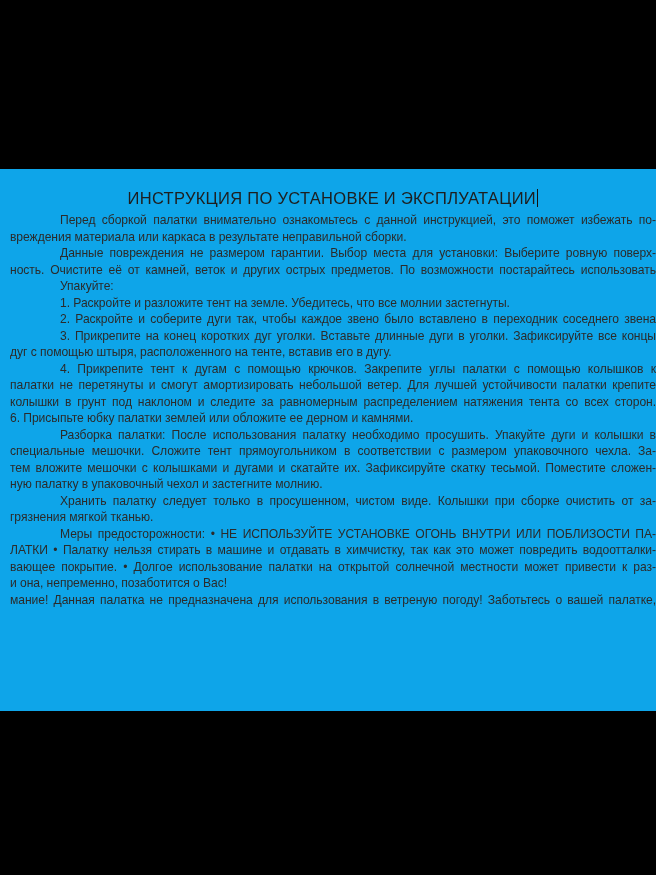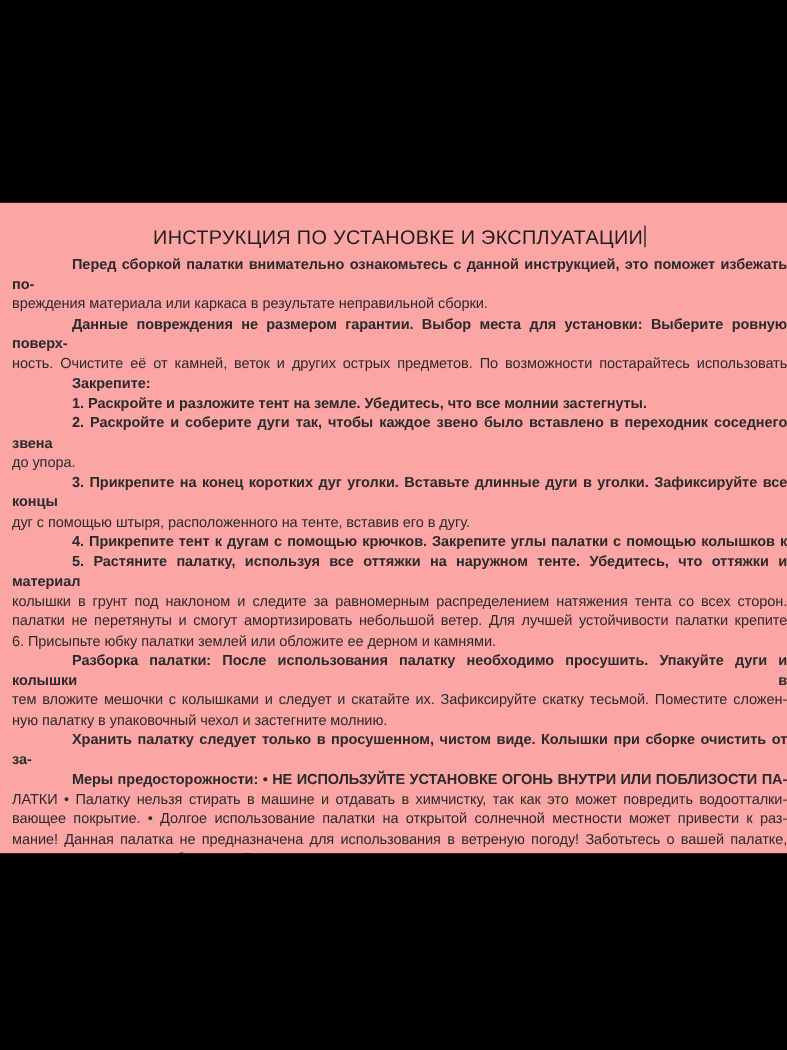--- a/index.html
+++ b/index.html
@@ -22,21 +22,21 @@
     background: #000;
   }
   .letterbox.top { top: 0; height: 169px; }
   .letterbox.bottom { top: 711px; height: 164px; }
   .paper {
     position: absolute;
     left: 0;
     top: 169px;
     width: 656px;
     height: 570px;
-    background: #fca5a5;
+    background: #0ea5e9;
     box-sizing: border-box;
     padding: 17px 0 0 10px;
   }
   .doc-title {
     margin: 0 0 1px 0;
     text-align: center;
     font-size: 16.5px;
     line-height: 25px;
     font-weight: 400;
     letter-spacing: 0.3px;
@@ -59,75 +59,75 @@
     letter-spacing: -0.05px;
     color: #2b2b2b;
     text-align: justify;
     text-align-last: justify;
     white-space: normal;
   }
   .line.last {
     text-align: center;
     text-align-last: left;
   }
-  .line.indent { text-indent: 50px; font-weight: bold; }
+  .line.indent { text-indent: 50px; }
 </style>
 </head>
 <body>
 
 <div class="screen">
   <div class="letterbox top"></div>
 
   <div class="paper">
     <h1 class="doc-title"><span>ИНСТРУКЦИЯ ПО УСТАНОВКЕ И ЭКСПЛУАТАЦИИ</span><span class="caret"></span></h1>
 
     <div class="doc-body">
         <div class="paragraph">
           <div class="line indent">Перед сборкой палатки внимательно ознакомьтесь с данной инструкцией, это поможет избежать по-</div>
           <div class="line last">вреждения материала или каркаса в результате неправильной сборки.</div>
         </div>
         <div class="paragraph">
           <div class="line indent">Данные повреждения не размером гарантии. Выбор места для установки: Выберите ровную поверх-</div>
           <div class="line">ность. Очистите её от камней, веток и других острых предметов. По возможности постарайтесь использовать</div>
         </div>
         <div class="paragraph">
-          <div class="line last indent">Закрепите:</div>
+          <div class="line last indent">Упакуйте:</div>
         </div>
         <div class="paragraph">
           <div class="line last indent">1. Раскройте и разложите тент на земле. Убедитесь, что все молнии застегнуты.</div>
         </div>
         <div class="paragraph">
           <div class="line indent">2. Раскройте и соберите дуги так, чтобы каждое звено было вставлено в переходник соседнего звена</div>
-          <div class="line last">до упора.</div>
         </div>
         <div class="paragraph">
           <div class="line indent">3. Прикрепите на конец коротких дуг уголки. Вставьте длинные дуги в уголки. Зафиксируйте все концы</div>
           <div class="line last">дуг с помощью штыря, расположенного на тенте, вставив его в дугу.</div>
         </div>
         <div class="paragraph">
           <div class="line indent">4. Прикрепите тент к дугам с помощью крючков. Закрепите углы палатки с помощью колышков к</div>
         </div>
         <div class="paragraph">
-          <div class="line indent">5. Растяните палатку, используя все оттяжки на наружном тенте. Убедитесь, что оттяжки и материал</div>
+          <div class="line">палатки не перетянуты и смогут амортизировать небольшой ветер. Для лучшей устойчивости палатки крепите</div>
           <div class="line">колышки в грунт под наклоном и следите за равномерным распределением натяжения тента со всех сторон.</div>
-          <div class="line">палатки не перетянуты и смогут амортизировать небольшой ветер. Для лучшей устойчивости палатки крепите</div>
           <div class="line last">6. Присыпьте юбку палатки землей или обложите ее дерном и камнями.</div>
         </div>
         <div class="paragraph">
           <div class="line indent">Разборка палатки: После использования палатку необходимо просушить. Упакуйте дуги и колышки в</div>
-          <div class="line">тем вложите мешочки с колышками и следует и скатайте их. Зафиксируйте скатку тесьмой. Поместите сложен-</div>
+          <div class="line">специальные мешочки. Сложите тент прямоугольником в соответствии с размером упаковочного чехла. За-</div>
+          <div class="line">тем вложите мешочки с колышками и дугами и скатайте их. Зафиксируйте скатку тесьмой. Поместите сложен-</div>
           <div class="line last">ную палатку в упаковочный чехол и застегните молнию.</div>
         </div>
         <div class="paragraph">
           <div class="line indent">Хранить палатку следует только в просушенном, чистом виде. Колышки при сборке очистить от за-</div>
+          <div class="line last">грязнения мягкой тканью.</div>
         </div>
         <div class="paragraph">
           <div class="line indent">Меры предосторожности: • НЕ ИСПОЛЬЗУЙТЕ УСТАНОВКЕ ОГОНЬ ВНУТРИ ИЛИ ПОБЛИЗОСТИ ПА-</div>
           <div class="line">ЛАТКИ • Палатку нельзя стирать в машине и отдавать в химчистку, так как это может повредить водоотталки-</div>
           <div class="line">вающее покрытие. • Долгое использование палатки на открытой солнечной местности может привести к раз-</div>
+          <div class="line last">и она, непременно, позаботится о Вас!</div>
           <div class="line">мание! Данная палатка не предназначена для использования в ветреную погоду! Заботьтесь о вашей палатке,</div>
-          <div class="line last">и она, непременно, позаботится о Вас!</div>
         </div>
       </div>
   </div>
 
   <div class="letterbox bottom"></div>
 </div>
 
 </body></html>

